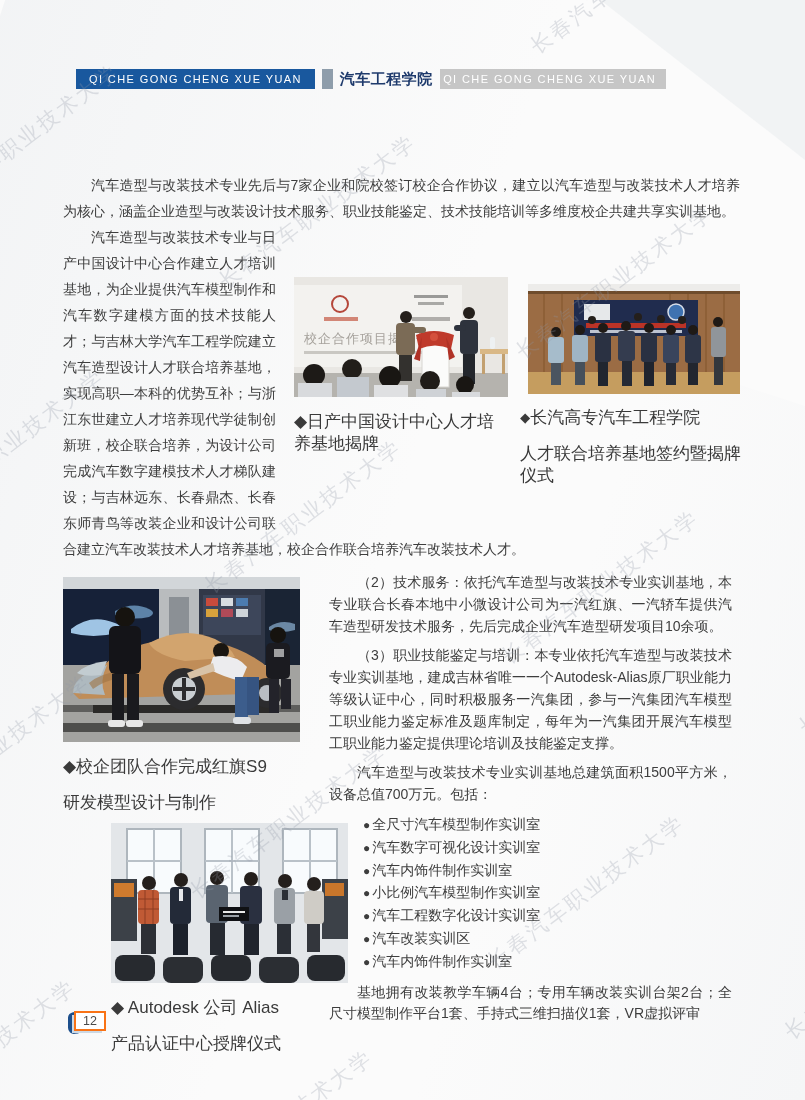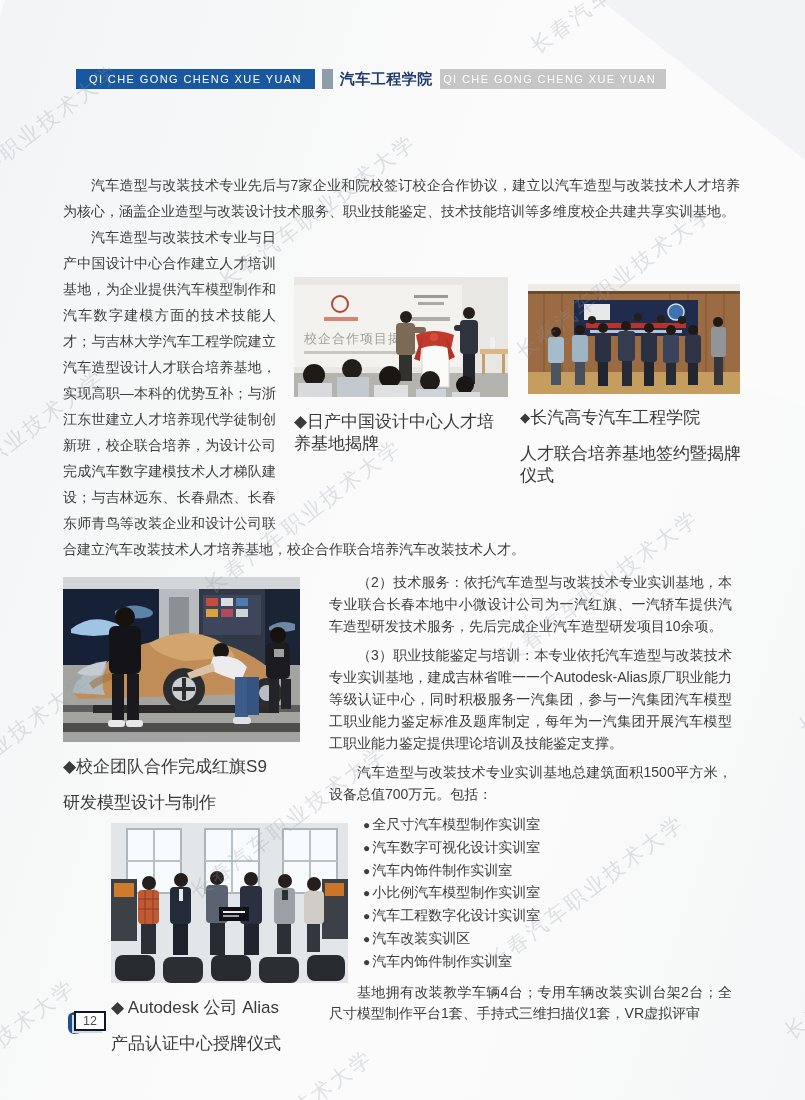--- a/index.html
+++ b/index.html
@@ -47,21 +47,21 @@
   .col-right{flex:1;margin-left:21px;font-size:14px;line-height:21.8px;text-align:justify;}
   .col-right .para{margin:8px;}
   ul.facilities{list-style:none;margin:8px;padding:0 0 0 34px;}
   ul.facilities li{line-height:21.8px;}
   ul.facilities .marker{margin-right:2px;font-size:12px;}
 
   
   .pagenum{position:absolute;left:74px;top:1011px;z-index:3;}
   .pn-spine{position:absolute;left:-6px;top:1px;width:12px;height:22px;background:#1d4f8c;
             border-radius:5px 0 2px 7px;transform:skewY(-8deg);}
-  .pn-box{position:relative;background:#fff;border:2px solid #0f172a;color:#4a4a4a;font-size:12.5px;
+  .pn-box{position:relative;background:#fff;border:2px solid #f97316;color:#4a4a4a;font-size:12.5px;
           line-height:16px;padding:0 7px;box-shadow:-3px 3px 0 -1px #ccd8e4;}
 </style>
 </head>
 <body>
 
 <div class="page">
 
   <div class="bg-diag"></div>
   <div class="bg-tri-tr"></div>
   <div class="bg-diag2"></div>

